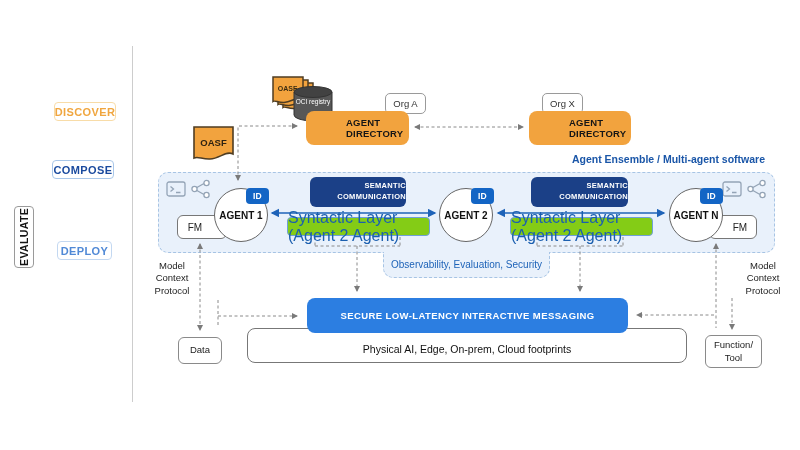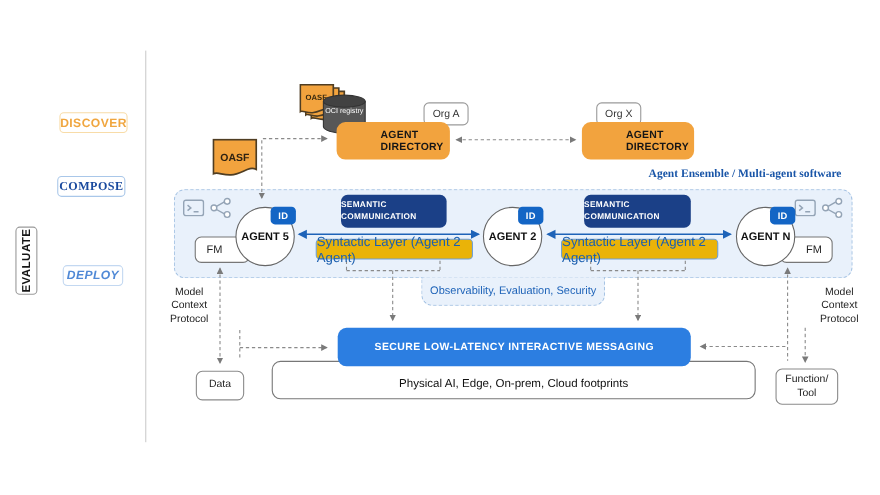--- a/index.html
+++ b/index.html
@@ -4,48 +4,48 @@
 <style>
   html,body{margin:0;padding:0;background:#fff;}
   #canvas{position:relative;width:800px;height:450px;background:#fff;overflow:hidden;
           font-family:"Liberation Sans","DejaVu Sans",sans-serif;border-radius:17px;}
   .abs{position:absolute;box-sizing:border-box;}
   .flexc{display:flex;align-items:center;justify-content:center;}
 
   .chip{border-radius:4px;border:1.5px solid;background:#fff;font-weight:bold;
         font-size:11px;letter-spacing:.4px;}
   .chip-discover{color:#F0A63F;border-color:#F8DCA8;}
-  .chip-compose{color:#1A4A9E;border-color:#A9C7E9;font-family:Liberation Serif, serif;}
+  .chip-compose{color:#1A4A9E;border-color:#A9C7E9;}
   .chip-deploy{color:#5089D6;border-color:#C3D8F1;}
   .chip-evaluate{color:#151515;border-color:#9a9a9a;}
   .vert{writing-mode:vertical-rl;transform:rotate(180deg);}
 
   .divider{width:1px;background:#cdcdcd;}
 
   .orgbox{background:#fff;border:1.2px solid #9a9a9a;border-radius:5px;
           font-size:9.5px;color:#333;z-index:5;}
   .dirbox{background:#F2A33E;border-radius:8px;font-weight:bold;font-size:9.5px;
           letter-spacing:.2px;color:#161616;z-index:6;padding-left:40px;}
 
   .ensemble{background:#E9F1FB;border:1.5px dashed #A7C4E4;border-radius:10px;z-index:1;}
   .ens-tab{background:#E9F1FB;border:1.5px dashed #A7C4E4;border-top:none;
            border-radius:0 0 10px 10px;color:#1E63B8;font-size:10px;z-index:2;}
-  .ens-title{color:#1A56A8;font-weight:bold;font-size:10.5px;text-align:right;font-family:Liberation Serif, serif;}
+  .ens-title{color:#1A56A8;font-weight:bold;font-size:10.5px;text-align:right;}
 
   .agent-circle{background:#fff;border:1.3px solid #666;border-radius:50%;
                 font-weight:bold;font-size:10px;color:#111;z-index:5;}
   .id-badge{background:#1365C5;border-radius:4px;color:#fff;font-weight:bold;
             font-size:8.5px;z-index:6;letter-spacing:.3px;}
   .fm{background:#fff;border:1.2px solid #777;border-radius:6px;font-size:10px;
       color:#222;z-index:4;}
   .semantic{background:#1B4087;border-radius:6px;color:#fff;font-weight:bold;
-            font-size:7.5px;letter-spacing:.3px;text-align:left;line-height:1.4;
+            font-size:7.5px;letter-spacing:.3px;text-align:right;line-height:1.4;
             z-index:4;padding-top:4px;}
-  .syntactic{background:#eab308;border:1.2px solid #6FA0D8;border-radius:4px;
-             color:#1B5FAF;font-size:12px;z-index:4;}
+  .syntactic{background:#84cc16;border:1.2px solid #6FA0D8;border-radius:4px;
+             color:#1B5FAF;font-size:16px;z-index:4;}
 
   .secure{background:#2C7EE1;border-radius:8px;color:#fff;font-weight:bold;
           font-size:9.5px;letter-spacing:.4px;z-index:7;}
   .physical{background:#fff;border:1.2px solid #777;border-radius:8px;z-index:6;
             display:flex;align-items:flex-end;justify-content:center;
             padding-bottom:7px;font-size:10.5px;color:#111;}
   .smallnode{background:#fff;border:1.2px solid #8a8a8a;border-radius:6px;
              font-size:9.5px;color:#222;z-index:6;text-align:center;line-height:1.3;}
   .mcp{font-size:9.5px;color:#222;text-align:center;line-height:1.3;}
 
@@ -60,21 +60,21 @@
 
   <div class="abs chip chip-discover flexc" style="left:54px;top:102px;width:62px;height:19px;">
     <span>DISCOVER</span>
   </div>
   <div class="abs chip chip-compose flexc" style="left:52px;top:160px;width:62px;height:19px;">
     <span>COMPOSE</span>
   </div>
   <div class="abs chip chip-evaluate flexc vert" style="left:14px;top:206px;width:20px;height:62px;font-size:10.5px;">
     <span>EVALUATE</span>
   </div>
-  <div class="abs chip chip-deploy flexc" style="left:57px;top:241px;width:55px;height:19px;font-style:italic;">
+  <div class="abs chip chip-deploy flexc" style="left:57px;top:241px;width:55px;height:19px;">
     <span>DEPLOY</span>
   </div>
   <div class="abs divider" style="left:132px;top:46px;height:356px;"></div>
 
   <svg class="overlay" width="800" height="450" viewBox="0 0 800 450">
     <defs>
       <marker id="ag" markerWidth="7" markerHeight="7" refX="5" refY="3" orient="auto-start-reverse">
         <path d="M0,0 L6,3 L0,6 Z" fill="#7a7a7a"></path>
       </marker>
       <marker id="ab" markerWidth="7" markerHeight="7" refX="5" refY="3" orient="auto-start-reverse">
@@ -181,21 +181,21 @@
   <div class="abs semantic" style="left:310px;top:177px;width:96px;height:30px;">SEMANTIC COMMUNICATION</div>
   <div class="abs syntactic flexc" style="left:287px;top:217px;width:143px;height:19px;">
     <span>Syntactic Layer (Agent 2 Agent)</span>
   </div>
   <div class="abs semantic" style="left:531px;top:177px;width:97px;height:30px;">SEMANTIC COMMUNICATION</div>
   <div class="abs syntactic flexc" style="left:510px;top:217px;width:143px;height:19px;">
     <span>Syntactic Layer (Agent 2 Agent)</span>
   </div>
 
   <div class="abs agent-circle flexc" style="left:214px;top:188px;width:54px;height:54px;">
-    <span>AGENT 5</span>
+    <span>AGENT 1</span>
   </div>
   <div class="abs id-badge flexc" style="left:246px;top:188px;width:23px;height:16px;">
     <span>ID</span>
   </div>
 
   <div class="abs agent-circle flexc" style="left:439px;top:188px;width:54px;height:54px;">
     <span>AGENT 2</span>
   </div>
   <div class="abs id-badge flexc" style="left:471px;top:188px;width:23px;height:16px;">
     <span>ID</span>

